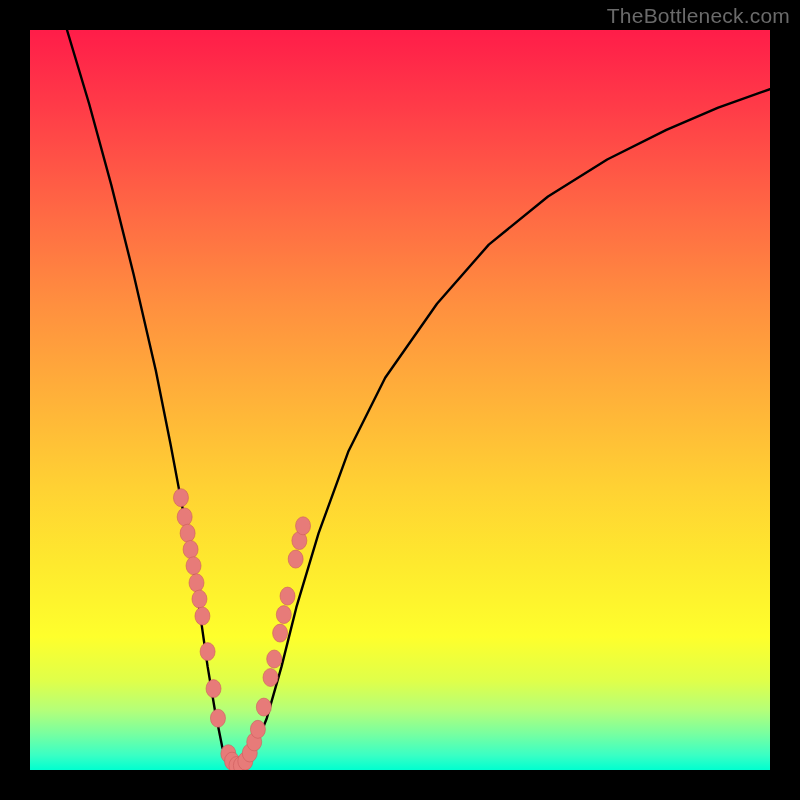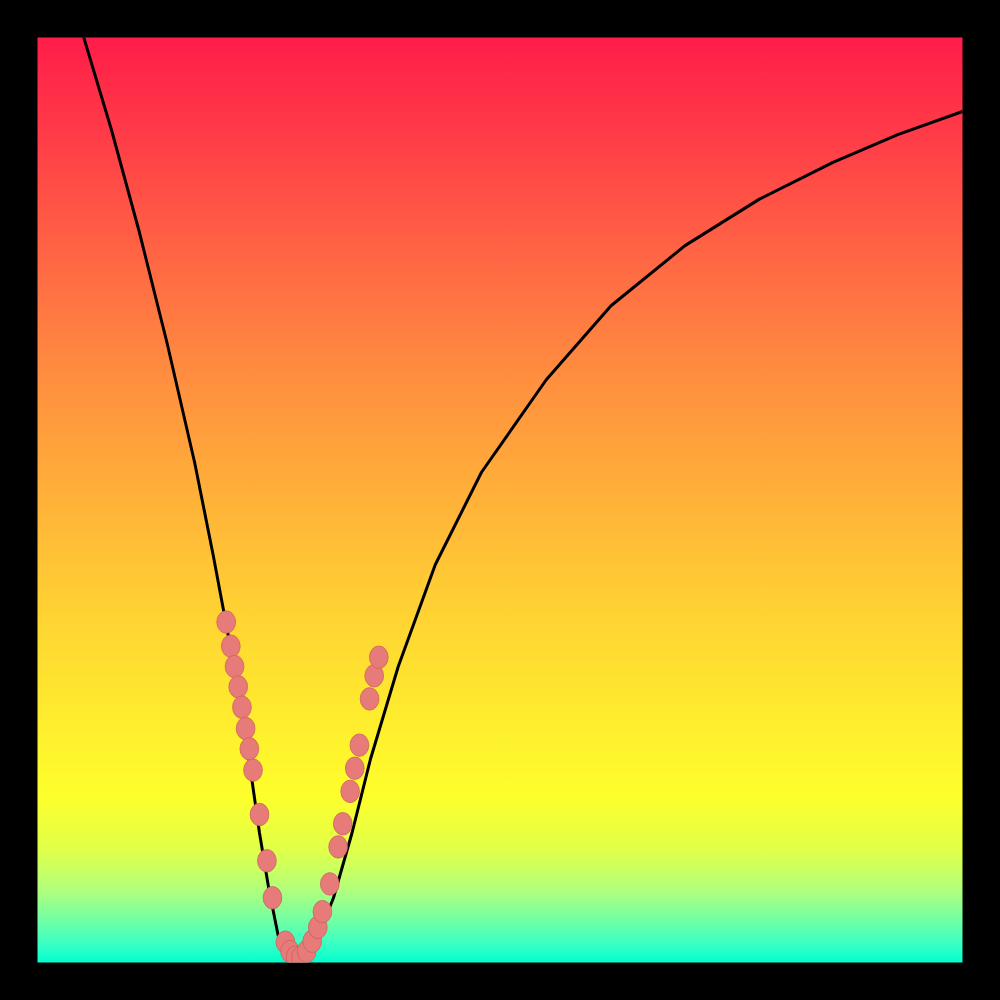--- a/index.html
+++ b/index.html
@@ -92,13 +92,14 @@
           <ellipse cx="244.20" cy="629.00" rx="7.5" ry="9" fill="#e77b79" stroke="#cc5d5c" stroke-width="0.6"></ellipse>
           <ellipse cx="250.12" cy="603.10" rx="7.5" ry="9" fill="#e77b79" stroke="#cc5d5c" stroke-width="0.6"></ellipse>
           <ellipse cx="253.82" cy="584.60" rx="7.5" ry="9" fill="#e77b79" stroke="#cc5d5c" stroke-width="0.6"></ellipse>
           <ellipse cx="257.52" cy="566.10" rx="7.5" ry="9" fill="#e77b79" stroke="#cc5d5c" stroke-width="0.6"></ellipse>
           <ellipse cx="265.66" cy="529.10" rx="7.5" ry="9" fill="#e77b79" stroke="#cc5d5c" stroke-width="0.6"></ellipse>
           <ellipse cx="269.36" cy="510.60" rx="7.5" ry="9" fill="#e77b79" stroke="#cc5d5c" stroke-width="0.6"></ellipse>
           <ellipse cx="273.06" cy="495.80" rx="7.5" ry="9" fill="#e77b79" stroke="#cc5d5c" stroke-width="0.6"></ellipse>
         </g>
     </svg>
   </div>
+  <div class="watermark">TheBottleneck.com</div>
 </div>
 
 </body></html>

